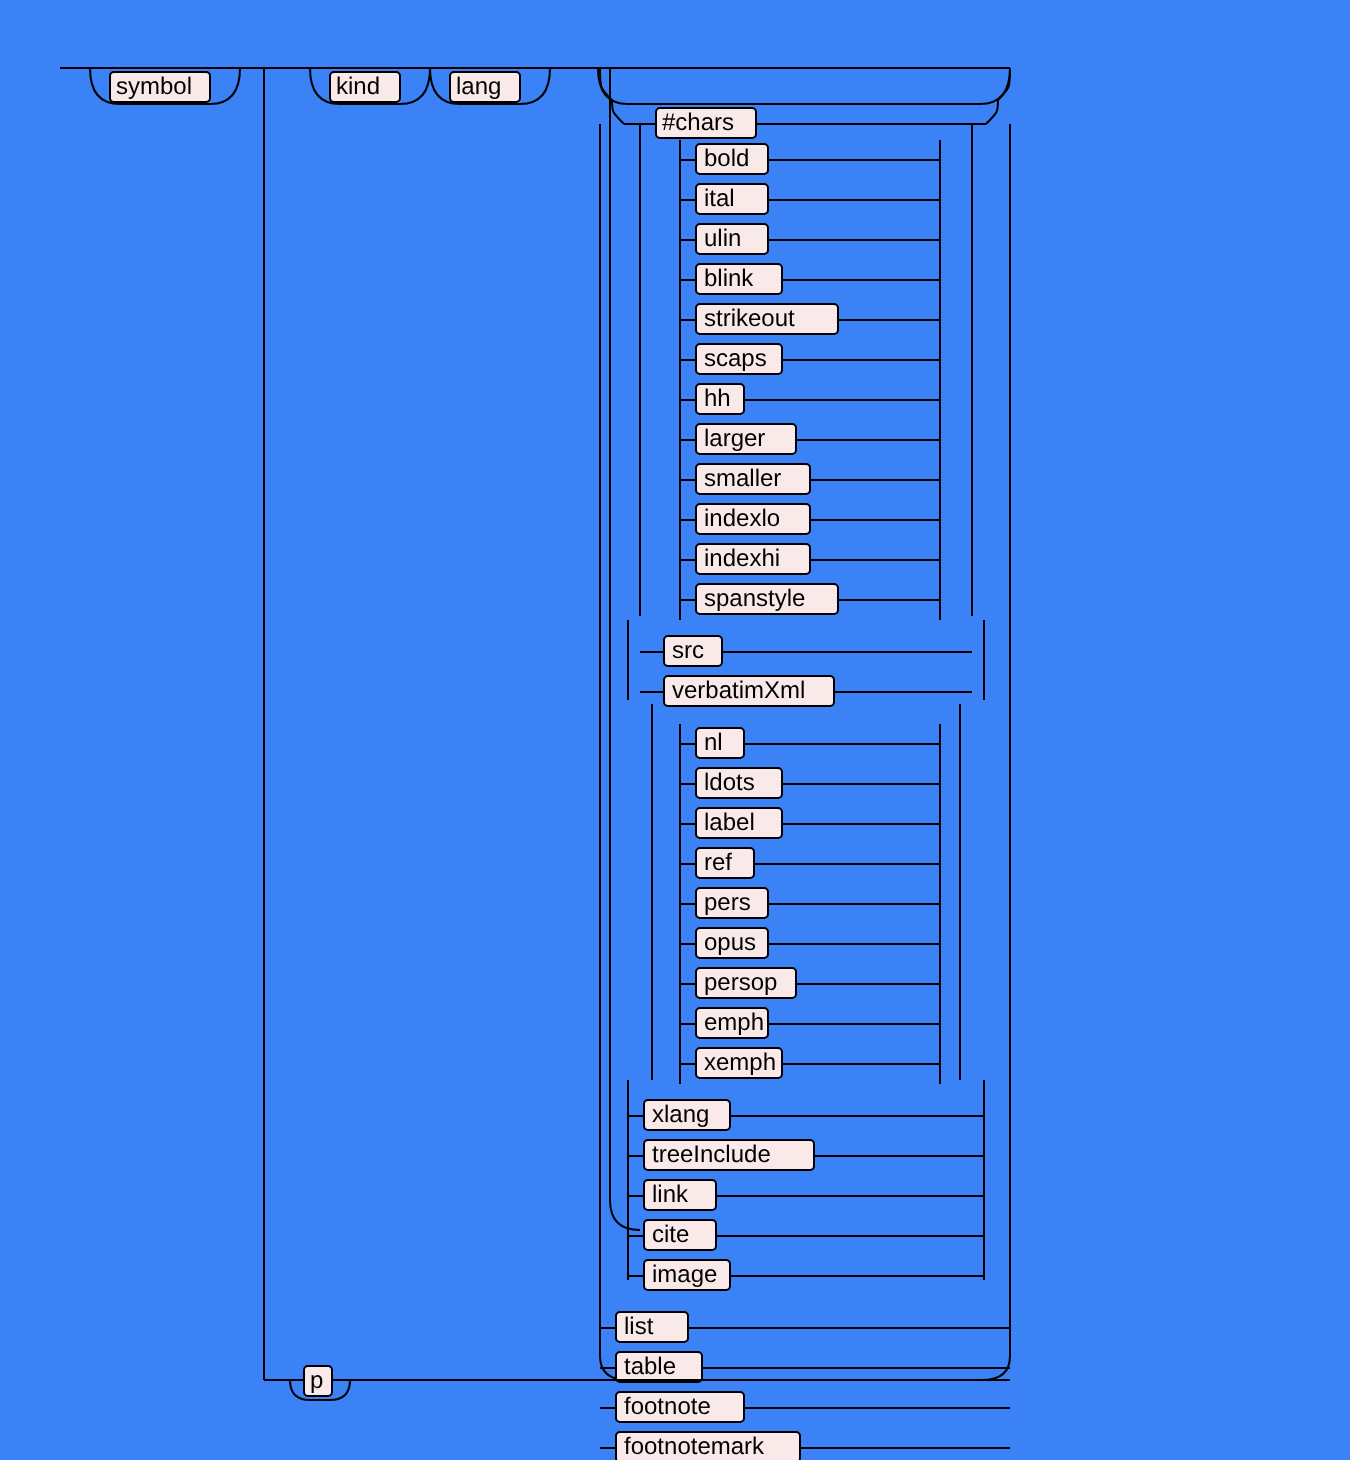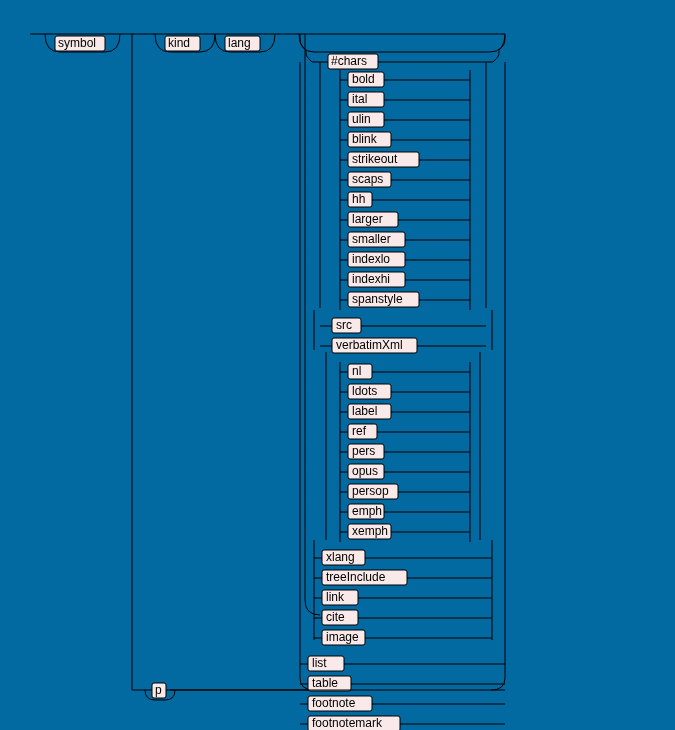--- a/index.html
+++ b/index.html
@@ -6,21 +6,21 @@
     margin: 0;
     padding: 0;
     background: #fae9e9;
     font-family: Arial, Helvetica, sans-serif;
   }
   .frame {
     width: 675px;
     height: 730px;
     position: relative;
     overflow: hidden;
-    background: #0369a1;
+    background: #3b82f6;
   }
   svg { display: block; }
   .node-box {
     fill: #fae9e9;
     stroke: #000;
     stroke-width: 1;
   }
   .node-text {
     font-family: Arial, Helvetica, sans-serif;
     font-size: 12px;

